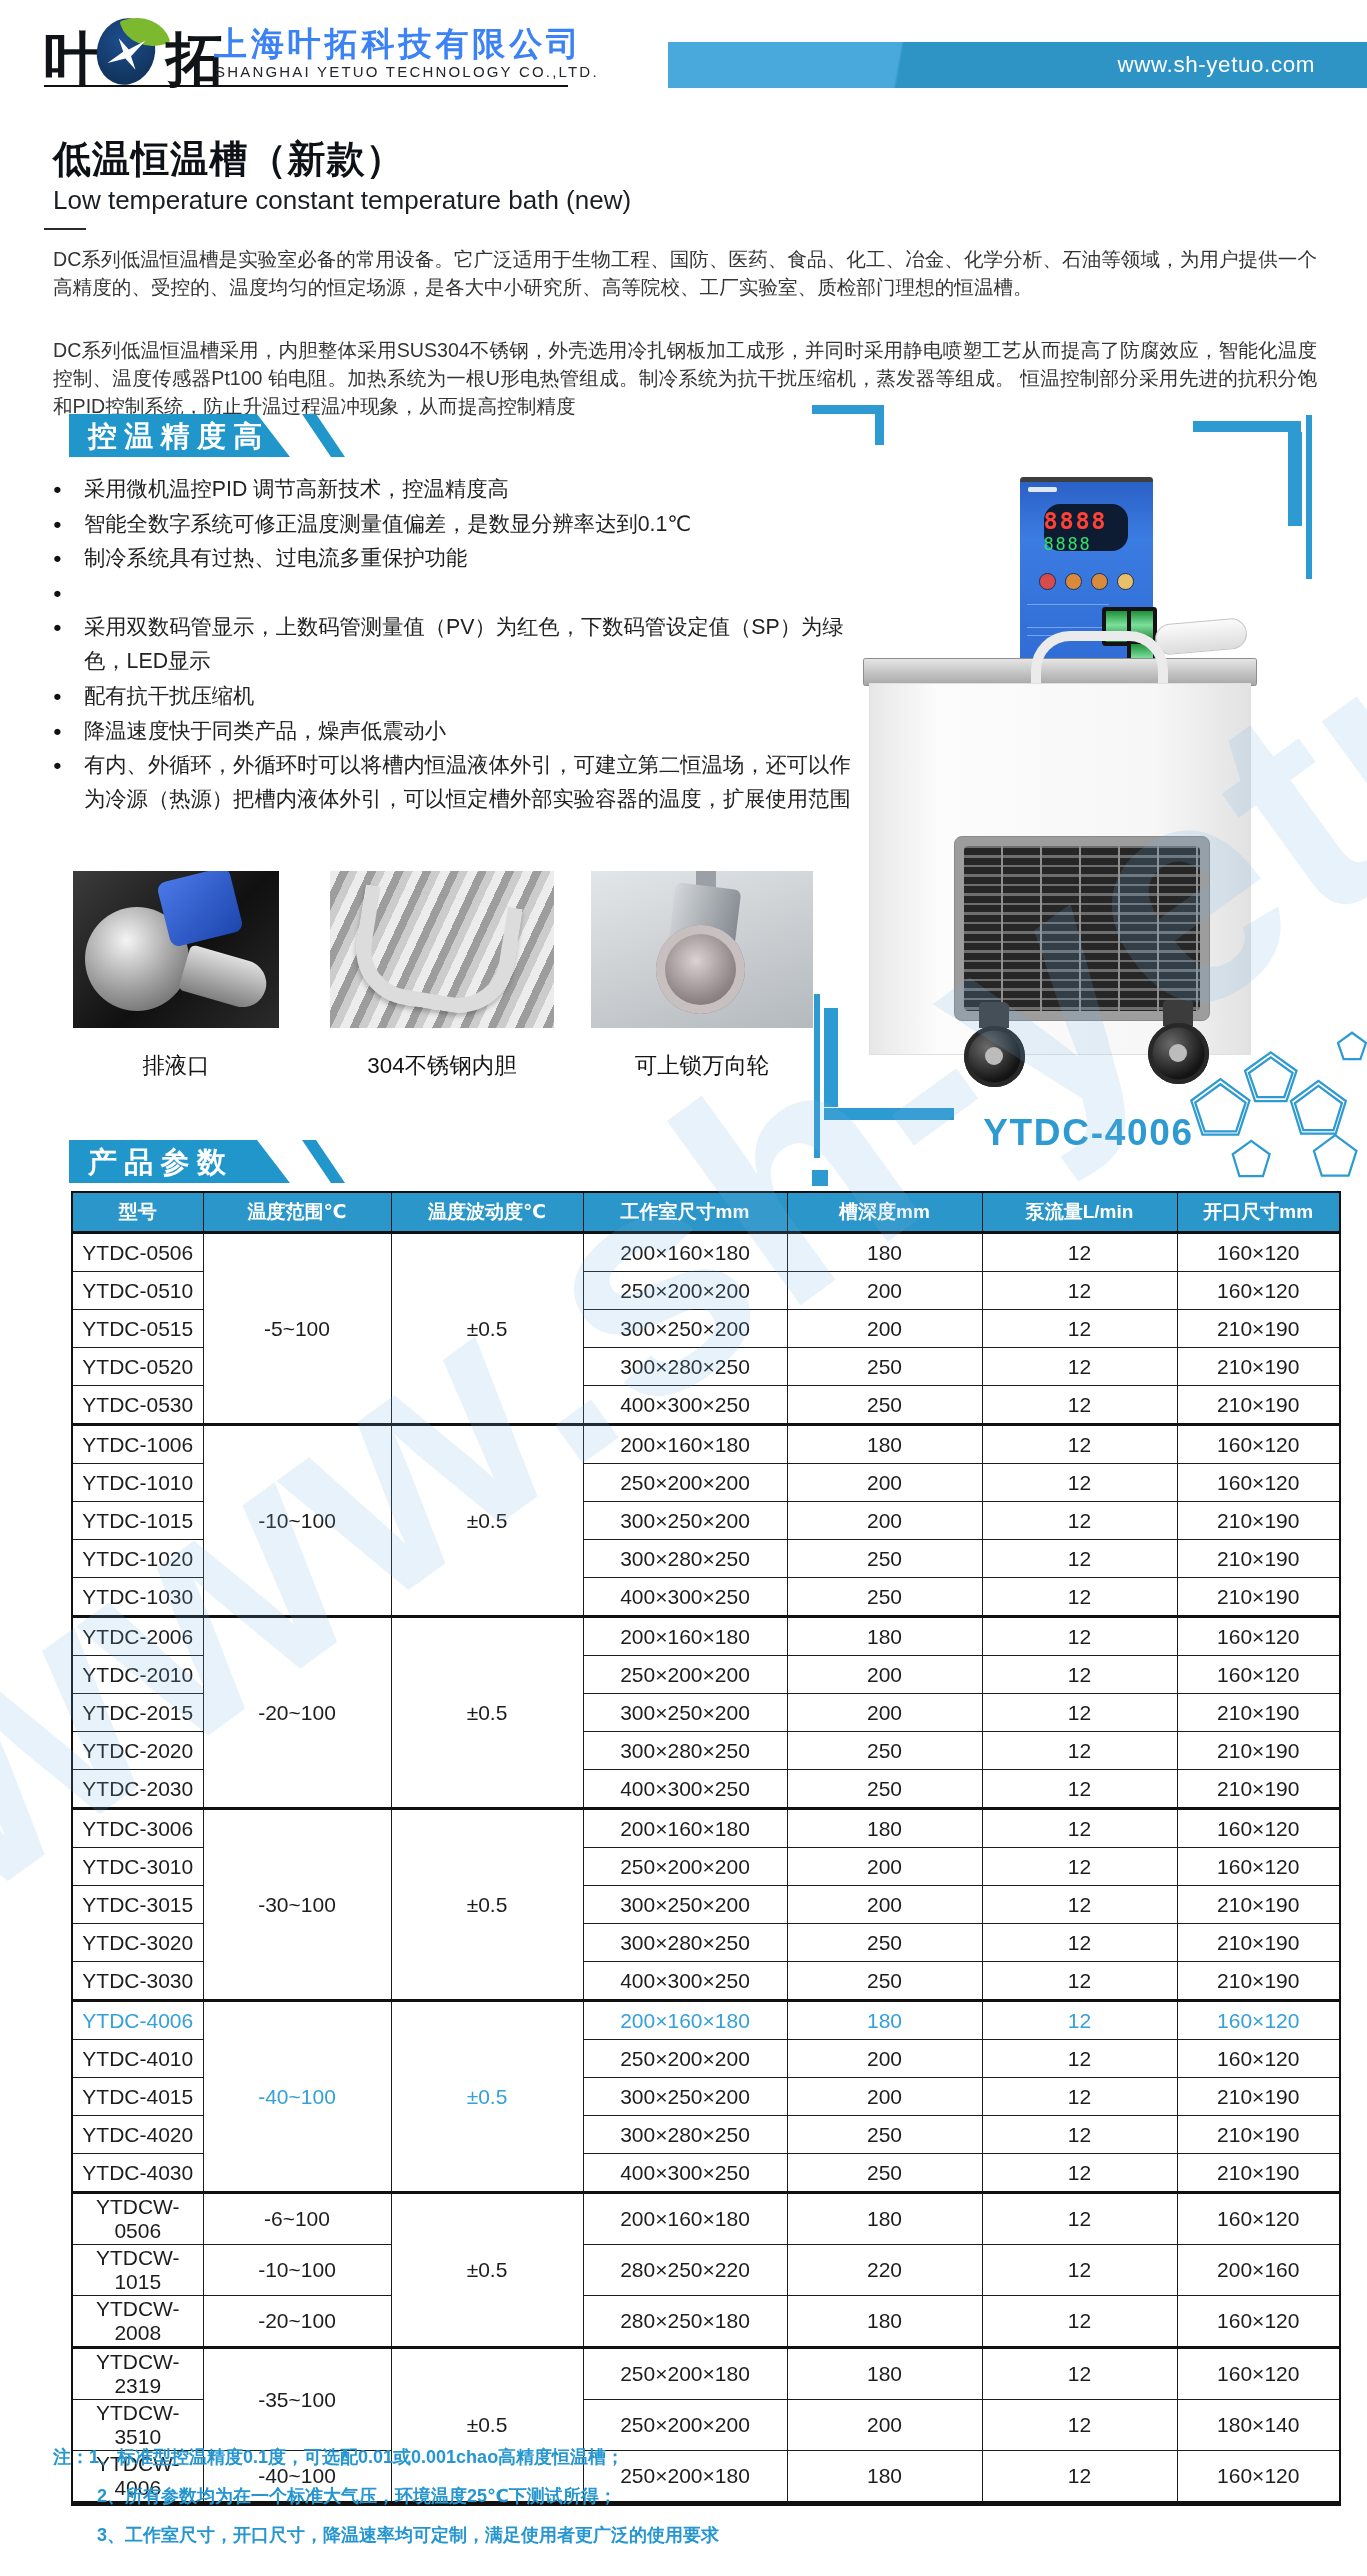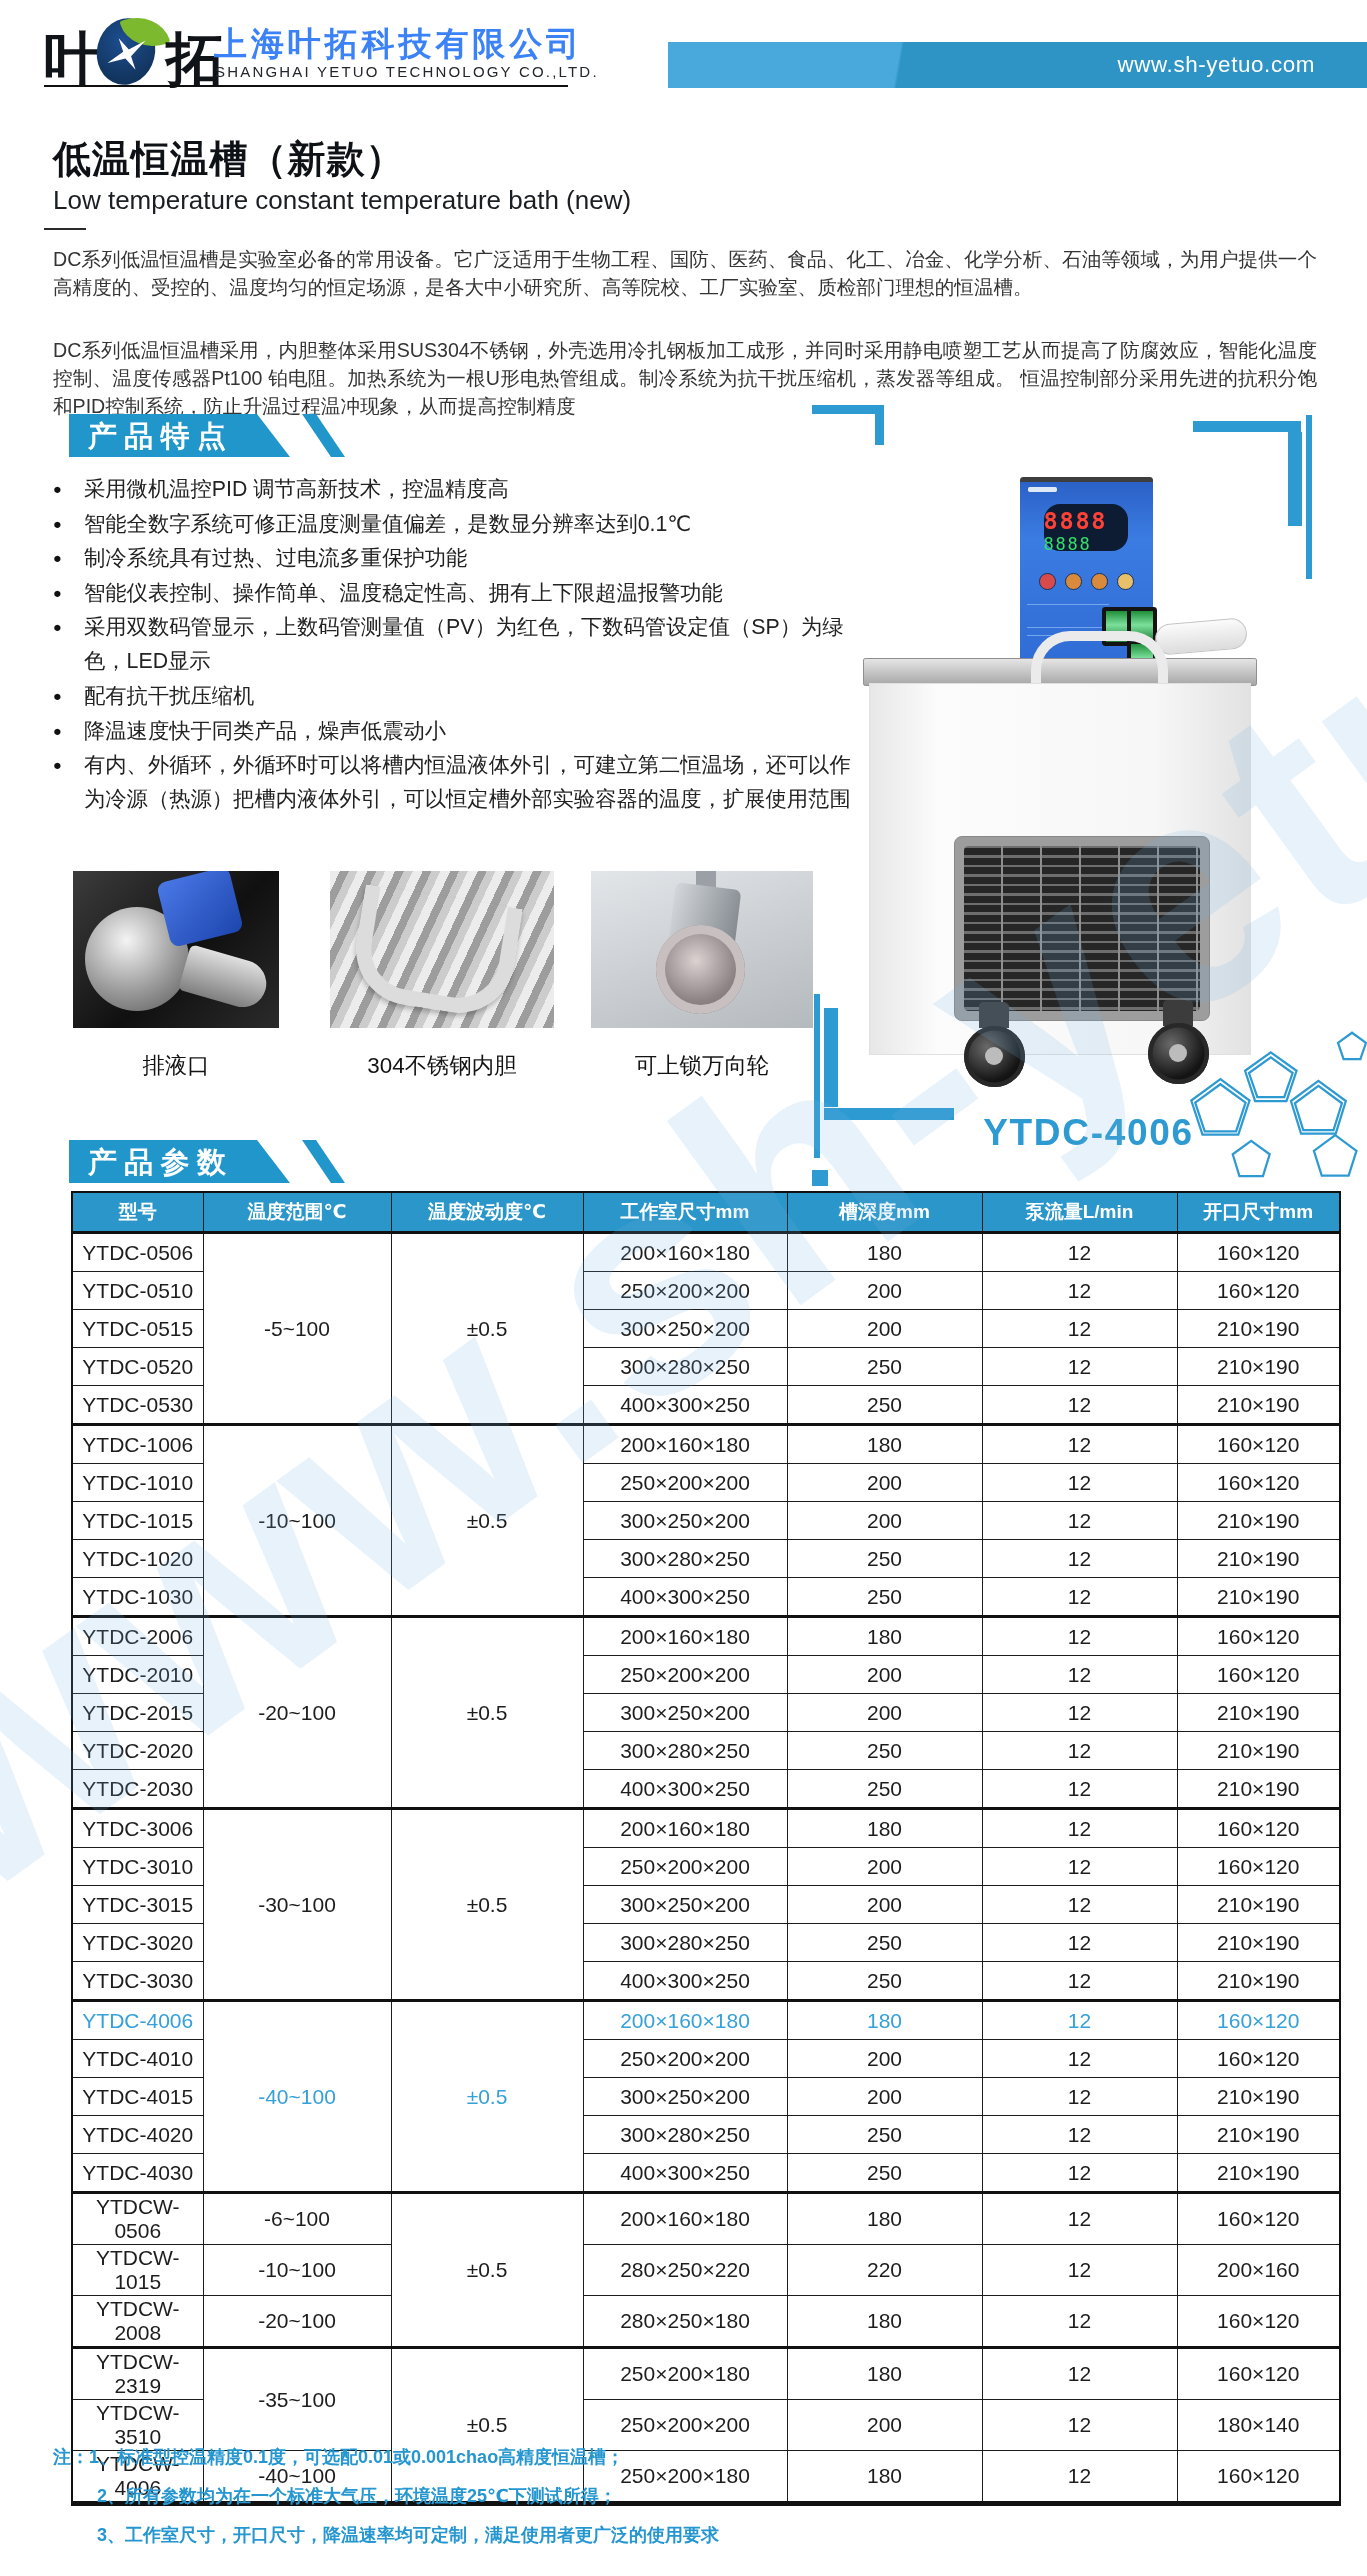--- a/index.html
+++ b/index.html
@@ -144,21 +144,21 @@
     <div class="site">www.sh-yetuo.com</div>
   </div>
 
   <div class="page-title">低温恒温槽（新款）</div>
   <div class="page-subtitle">Low temperature constant temperature bath (new)</div>
   <div class="title-rule"></div>
 
   <div class="intro" id="intro1">DC系列低温恒温槽是实验室必备的常用设备。它广泛适用于生物工程、国防、医药、食品、化工、冶金、化学分析、石油等领域，为用户提供一个高精度的、受控的、温度均匀的恒定场源，是各大中小研究所、高等院校、工厂实验室、质检部门理想的恒温槽。</div>
   <div class="intro" id="intro2">DC系列低温恒温槽采用，内胆整体采用SUS304不锈钢，外壳选用冷扎钢板加工成形，并同时采用静电喷塑工艺从而提高了防腐效应，智能化温度控制、温度传感器Pt100 铂电阻。加热系统为一根U形电热管组成。制冷系统为抗干扰压缩机，蒸发器等组成。 恒温控制部分采用先进的抗积分饱和PID控制系统，防止升温过程温冲现象，从而提高控制精度</div>
 
-  <div class="badge" style="top:414px;">产品特点</div>
+  <div class="badge" style="top:414px;">控温精度高</div>
   <div class="badge-stripe" style="top:414px;"></div>
   <div class="b" style="left:812px;top:405px;width:72px;height:9px;"></div>
   <div class="b" style="left:875px;top:405px;width:9px;height:40px;"></div>
   <div class="b" style="left:1193px;top:421px;width:108px;height:11.2px;"></div>
   <div class="b" style="left:1288px;top:432px;width:13.5px;height:94px;"></div>
   <div class="b" style="left:1306px;top:415px;width:5.6px;height:164px;"></div>
 
   <ul id="featureList">
       <li>
         <span class="dot">●</span>
@@ -167,21 +167,20 @@
       <li>
         <span class="dot">●</span>
         <span class="ftext">智能全数字系统可修正温度测量值偏差，是数显分辨率达到0.1℃</span>
       </li>
       <li>
         <span class="dot">●</span>
         <span class="ftext">制冷系统具有过热、过电流多重保护功能</span>
       </li>
       <li>
         <span class="dot">●</span>
-        <span class="ftext">智能仪表控制、操作简单、温度稳定性高、拥有上下限超温报警功能</span>
       </li>
       <li>
         <span class="dot">●</span>
         <span class="ftext">采用双数码管显示，上数码管测量值（PV）为红色，下数码管设定值（SP）为绿色，LED显示</span>
       </li>
       <li>
         <span class="dot">●</span>
         <span class="ftext">配有抗干扰压缩机</span>
       </li>
       <li>

